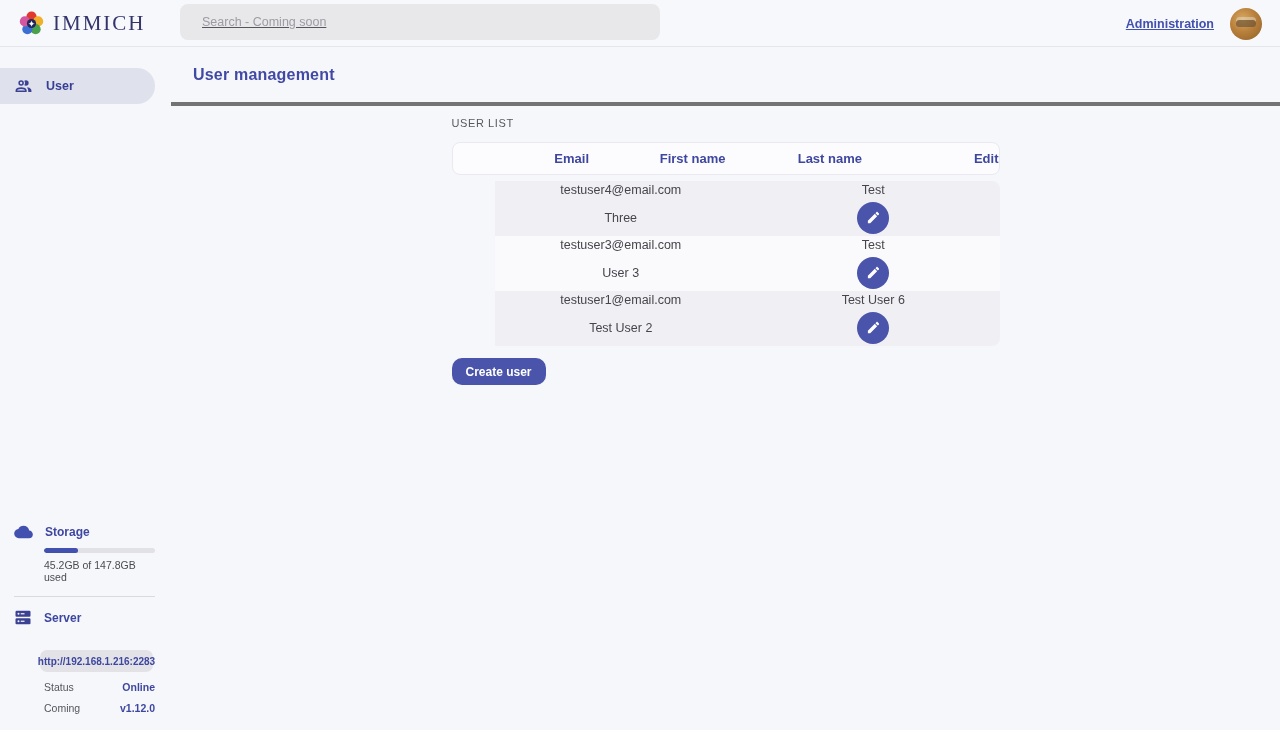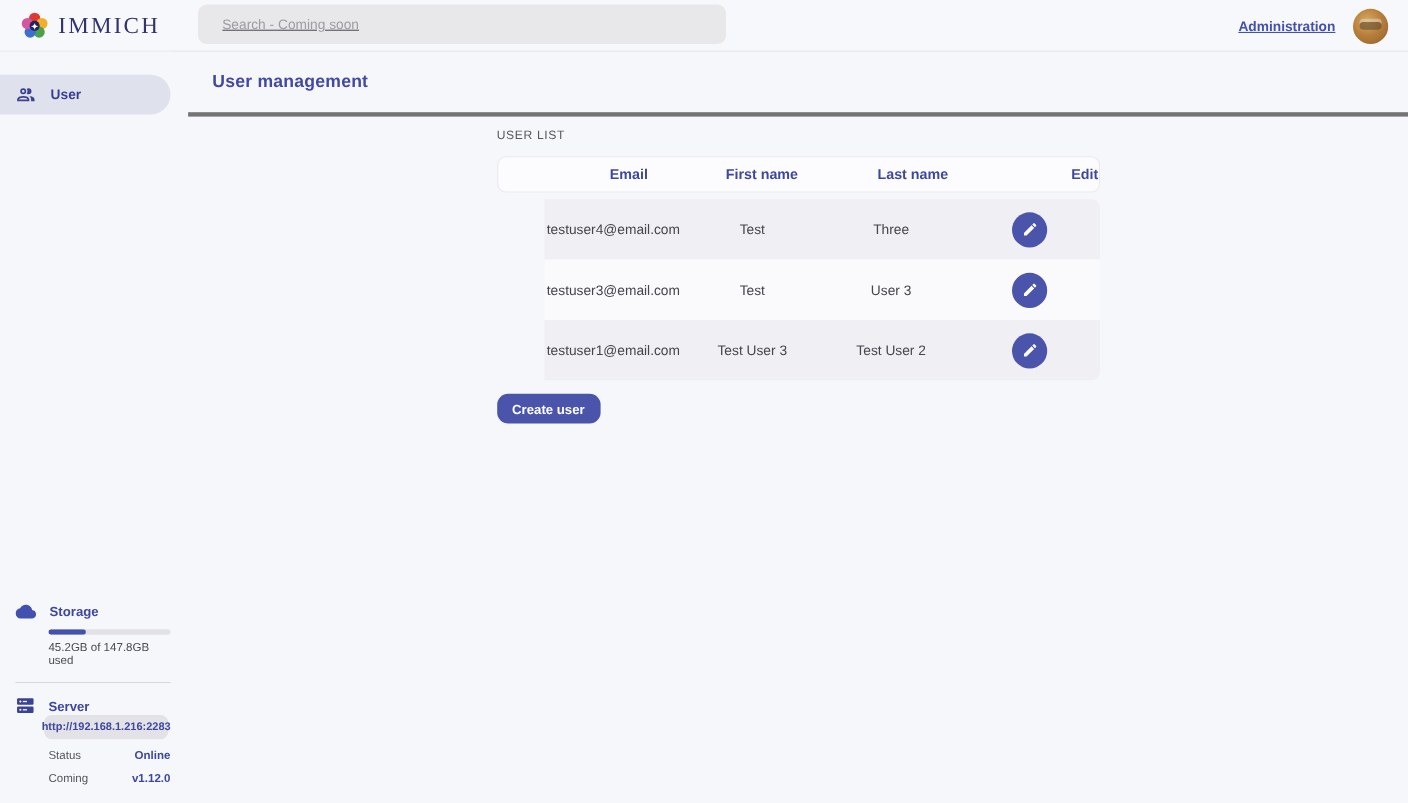--- a/index.html
+++ b/index.html
@@ -34,41 +34,41 @@
                padding-left:14px; cursor:pointer; }
   .side-item .label { font-size:12.5px; font-weight:600; color:#373e93; }
 
   .side-bottom { position:absolute; left:0; bottom:0; width:155px; padding:0 0 16px 14px; }
   .sec-head { display:flex; align-items:center; gap:12px; }
   .sec-title { font-size:12px; font-weight:700; color:#3e479f; }
   .progress-track { margin-top:9px; width:111px; height:5px; border-radius:3px; background:#e2e2e6; overflow:hidden; margin-left:30px; }
   .progress-fill { height:100%; border-radius:3px; background:#4250af; }
   .usage-text { margin-top:6px; margin-left:30px; font-size:10.5px; color:#4b4b52; }
   .side-divider { margin:13px 0 12px 0; width:141px; height:1px; background:#dadade; border:none; }
-  .url-pill { margin-top:0; margin-left:26px; width:113px; height:22px; background:#e3e3e7;
+  .url-pill { margin-top:24px; margin-left:26px; width:113px; height:22px; background:#e3e3e7;
               border-radius:7px; display:flex; align-items:center; justify-content:center; }
   .url-pill span { font-size:10px; font-weight:700; color:#3e479f; }
   .kv-row { display:flex; justify-content:space-between; width:111px; margin-left:30px; margin-top:9px; }
   .kv-label { font-size:10.5px; color:#55555c; }
   .kv-value { font-size:10.5px; font-weight:700; color:#3e479f; }
 
   
   .content { position:absolute; top:47px; left:171px; width:1109px; height:683px; }
   .title-bar { height:59px; border-bottom:4px solid #737373; display:flex; align-items:center; padding-left:22px; }
   .page-title { font-size:16px; font-weight:600; color:#4149a4; letter-spacing:.2px; }
 
   .main-col { width:548px; margin:0 auto; }
   .section-label { margin-top:11px; font-size:11px; color:#58585e; letter-spacing:.6px; font-weight:400; }
 
   .table-head { margin-top:13px; height:33px; background:#fcfcfe; border:1px solid #e9e9ef;
                 border-radius:8px; display:grid; grid-template-columns:repeat(4,1fr); align-items:center; }
   .table-head .th { text-align:right; font-size:13px; font-weight:600; color:#3e479f; }
 
   .table-body { margin-top:6px; border-radius:8px; overflow:hidden; }
-  .table-row { height:55px; display:grid; grid-template-columns:repeat(4,1fr); align-items:center;margin-left:43px; }
+  .table-row { height:55px; display:grid; grid-template-columns:repeat(2,1fr); align-items:center;margin-left:43px; }
   .table-row.odd { background:#f0f0f4; }
   .table-row.even { background:#fafafc; }
   .td { text-align:center; font-size:12.5px; color:#45454c; }
   .td-edit { display:flex; justify-content:center; }
   .edit-btn { width:32px; height:32px; border-radius:50%; border:none; background:#4a54ab;
               display:flex; align-items:center; justify-content:center; cursor:pointer; }
 
   .create-btn { margin-top:12px; height:27px; padding:0 14px; background:#4a54ab; color:#fff;
                 border:none; border-radius:10px; font-size:12px; font-weight:700; cursor:pointer;
                 font-family:"Liberation Sans","DejaVu Sans",sans-serif; }
@@ -184,21 +184,21 @@
           <div class="td-edit">
             <button class="edit-btn">
               <svg width="15" height="15" viewBox="0 0 24 24">
                 <path fill="#ffffff" d="M20.71,7.04C21.1,6.65 21.1,6 20.71,5.63L18.37,3.29C18,2.9 17.35,2.9 16.96,3.29L15.12,5.12L18.87,8.87M3,17.25V21H6.75L17.81,9.93L14.06,6.18L3,17.25Z"></path>
               </svg>
             </button>
           </div>
         </div>
         <div class="table-row odd">
           <div class="td">testuser1@email.com</div>
-          <div class="td">Test User 3</div>
+          <div class="td">Test User 6</div>
           <div class="td">Test User 2</div>
           <div class="td-edit">
             <button class="edit-btn">
               <svg width="15" height="15" viewBox="0 0 24 24">
                 <path fill="#ffffff" d="M20.71,7.04C21.1,6.65 21.1,6 20.71,5.63L18.37,3.29C18,2.9 17.35,2.9 16.96,3.29L15.12,5.12L18.87,8.87M3,17.25V21H6.75L17.81,9.93L14.06,6.18L3,17.25Z"></path>
               </svg>
             </button>
           </div>
         </div>
       </div>

